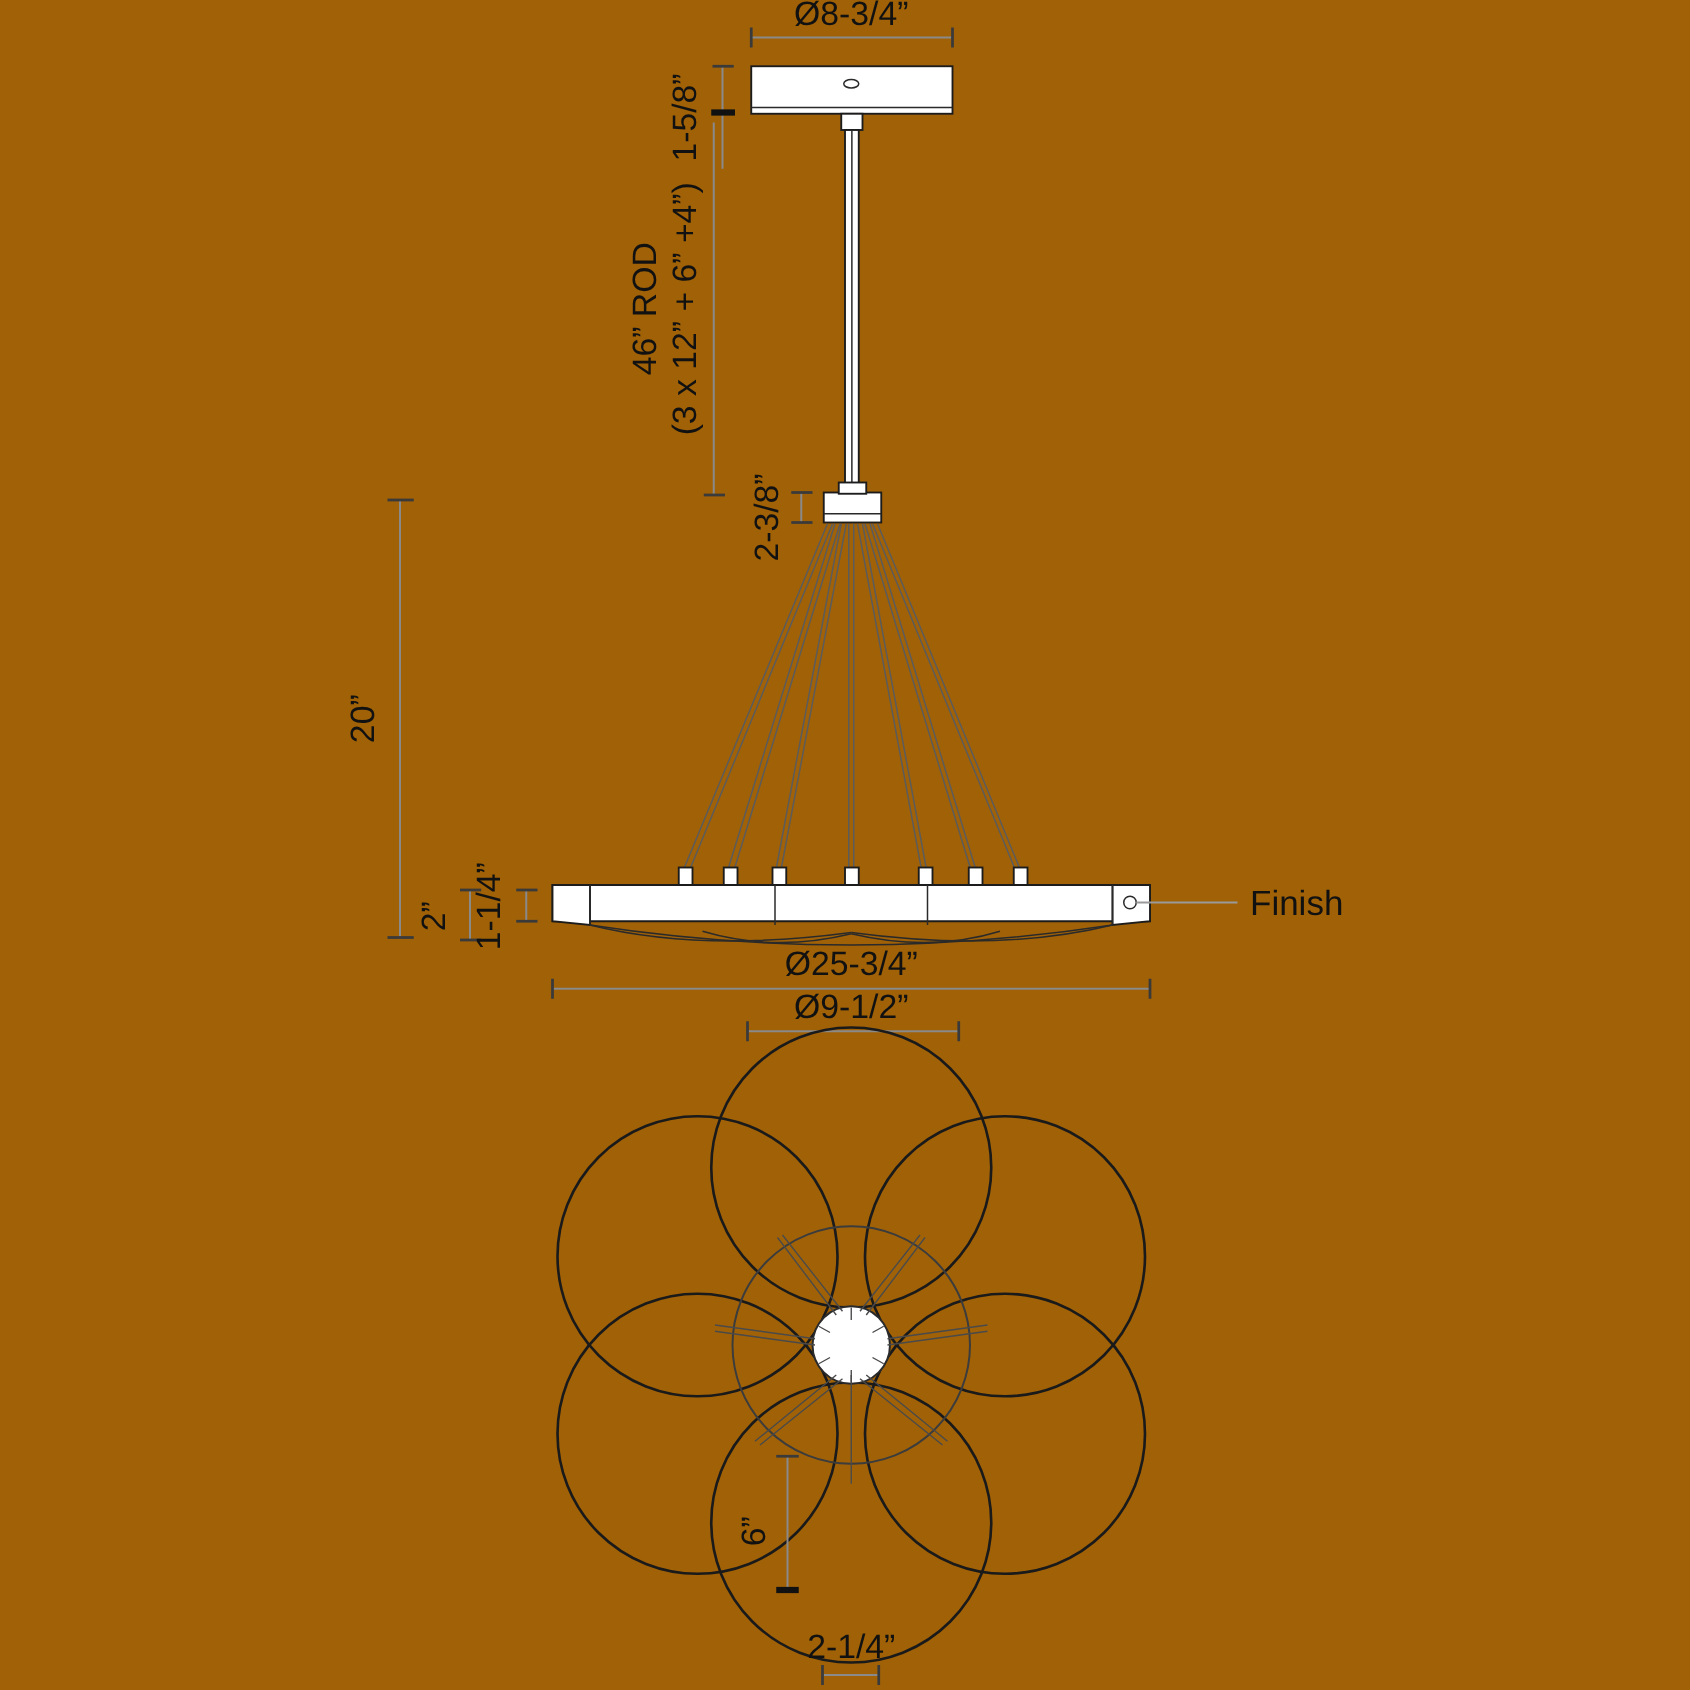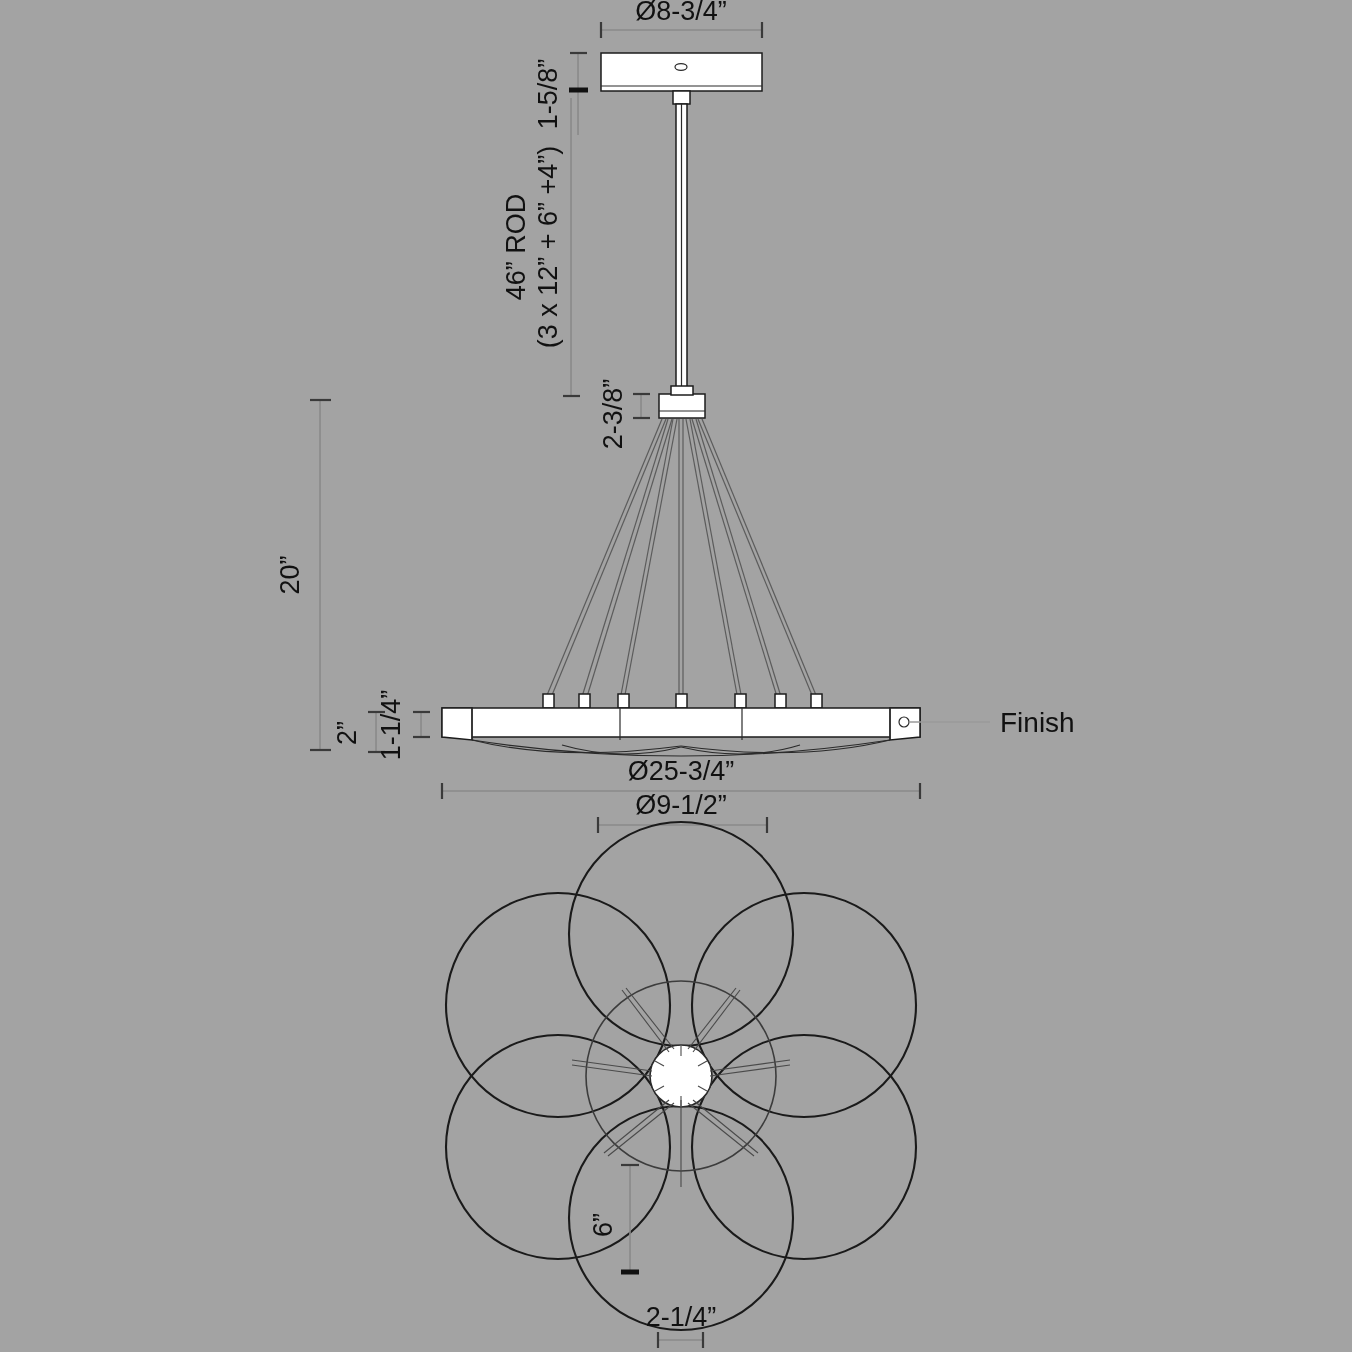--- a/index.html
+++ b/index.html
@@ -8,21 +8,21 @@
     padding: 0;
     background: #ffffff;
   }
   body {
     font-family: "Liberation Sans", sans-serif;
   }
   #sheet {
     position: relative;
     width: 1352px;
     height: 1352px;
-    background: #a3a3a3;
+    background: #a16207;
     overflow: hidden;
   }
   #sheet svg {
     position: absolute;
     top: 0;
     left: 0;
     width: 1352px;
     height: 1352px;
     display: block;
   }

